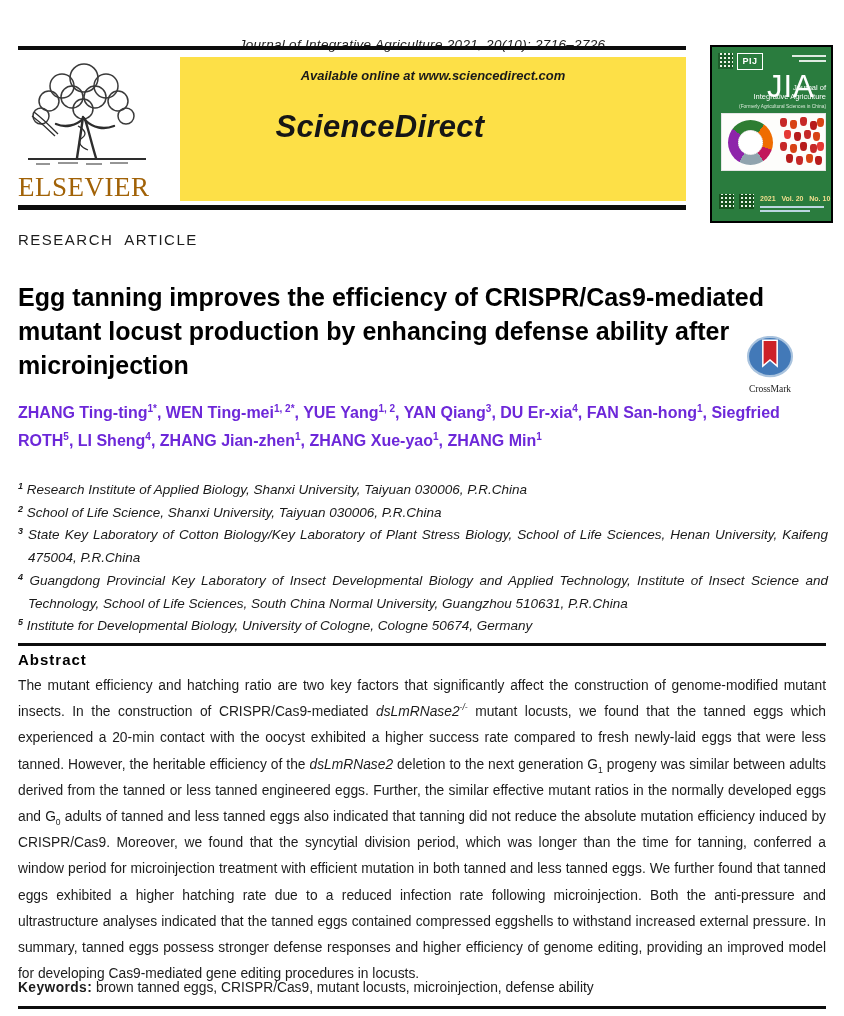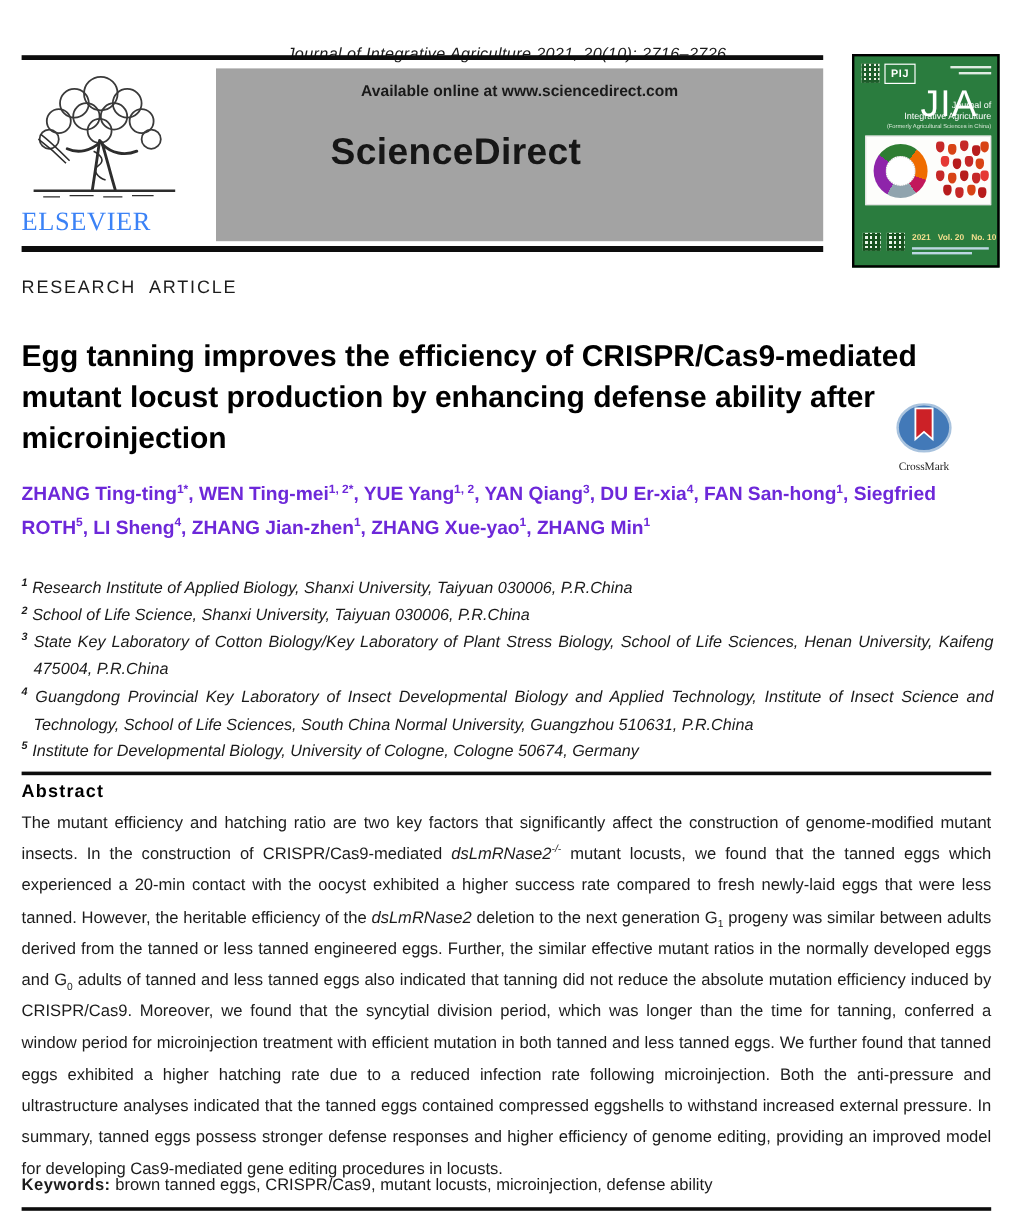--- a/index.html
+++ b/index.html
@@ -15,24 +15,24 @@
 
   
   .rule{background:#0d0d0d;}
   .rule-top{left:18px;top:46px;width:668px;height:4px;}
   .rule-bottom{left:18px;top:205px;width:668px;height:5px;}
   .rule-abstract{left:18px;top:643px;width:808px;height:3px;}
   .rule-foot{left:18px;top:1006px;width:808px;height:3px;}
 
   
   .elsevier{left:18px;top:56px;width:145px;height:148px;}
-  .elsevier-word{position:absolute;left:0;top:116px;width:145px;font-family:"Liberation Serif",serif;font-size:22px;letter-spacing:.5px;color:#3b82f6;}
+  .elsevier-word{position:absolute;left:0;top:116px;width:145px;font-family:"Liberation Serif",serif;font-size:27px;letter-spacing:.5px;color:#a16207;}
 
   
-  .sd-box{left:180px;top:57px;width:506px;height:144px;background:#a3a3a3;}
+  .sd-box{left:180px;top:57px;width:506px;height:144px;background:#fde047;font-style:italic;}
   .sd-available{position:absolute;left:0;top:11px;width:506px;text-align:center;font-weight:bold;font-size:13px;color:#1a1a1a;}
   .sd-word{position:absolute;left:0;top:52px;width:400px;text-align:center;font-weight:bold;font-size:31px;letter-spacing:.3px;color:#161616;}
 
   
   .cover{left:710px;top:45px;width:123px;height:178px;background:#2a7c3e;border:2px solid #000;box-sizing:border-box;}
   .cover-seal{position:absolute;left:6px;top:6px;width:15px;height:16px;background-color:#eef3e6;
     background-image:repeating-linear-gradient(0deg,#1d5c2a 0 2px,transparent 2px 4px),repeating-linear-gradient(90deg,#1d5c2a 0 2px,transparent 2px 4px);}
   .cover-pij{position:absolute;left:25px;top:6px;width:24px;height:15px;border:1px solid #fff;color:#fff;font-size:9px;font-weight:bold;letter-spacing:.5px;text-align:center;line-height:15px;}
   .cover-issn{position:absolute;right:5px;top:8px;width:36px;}
   .cover-issn .bar{height:2px;background:rgba(255,255,255,.85);margin:0 0 3px auto;}

